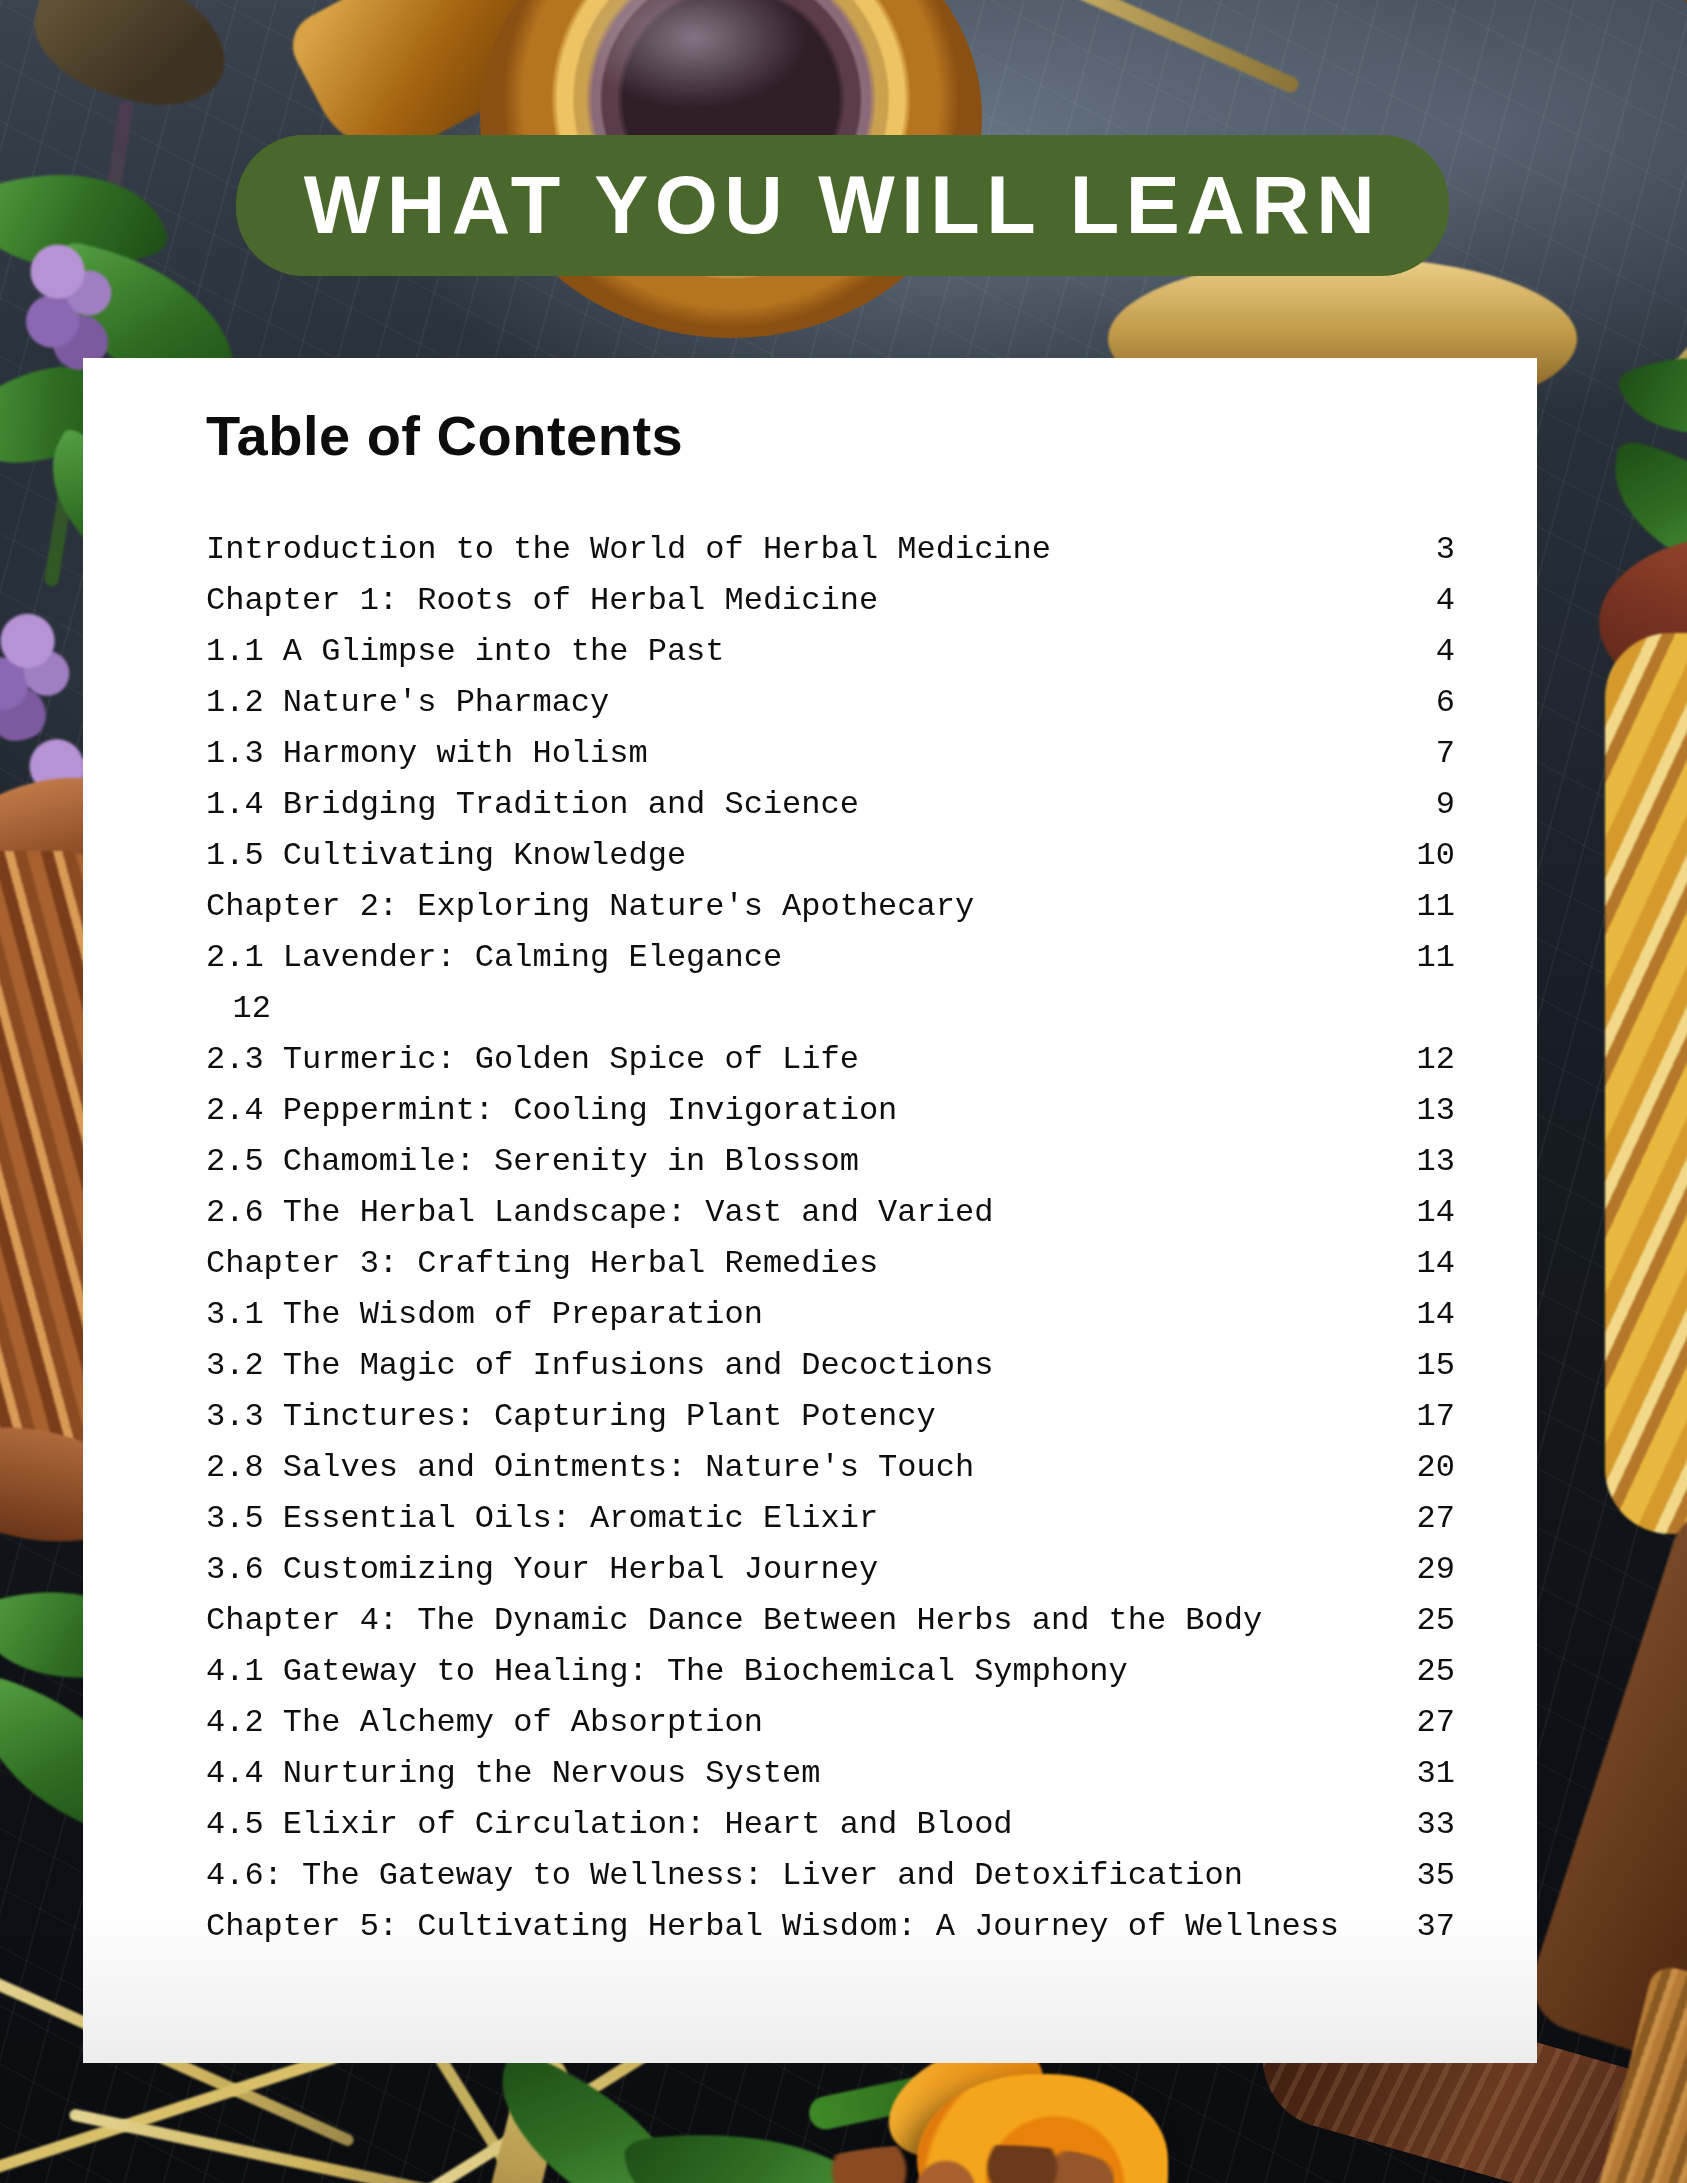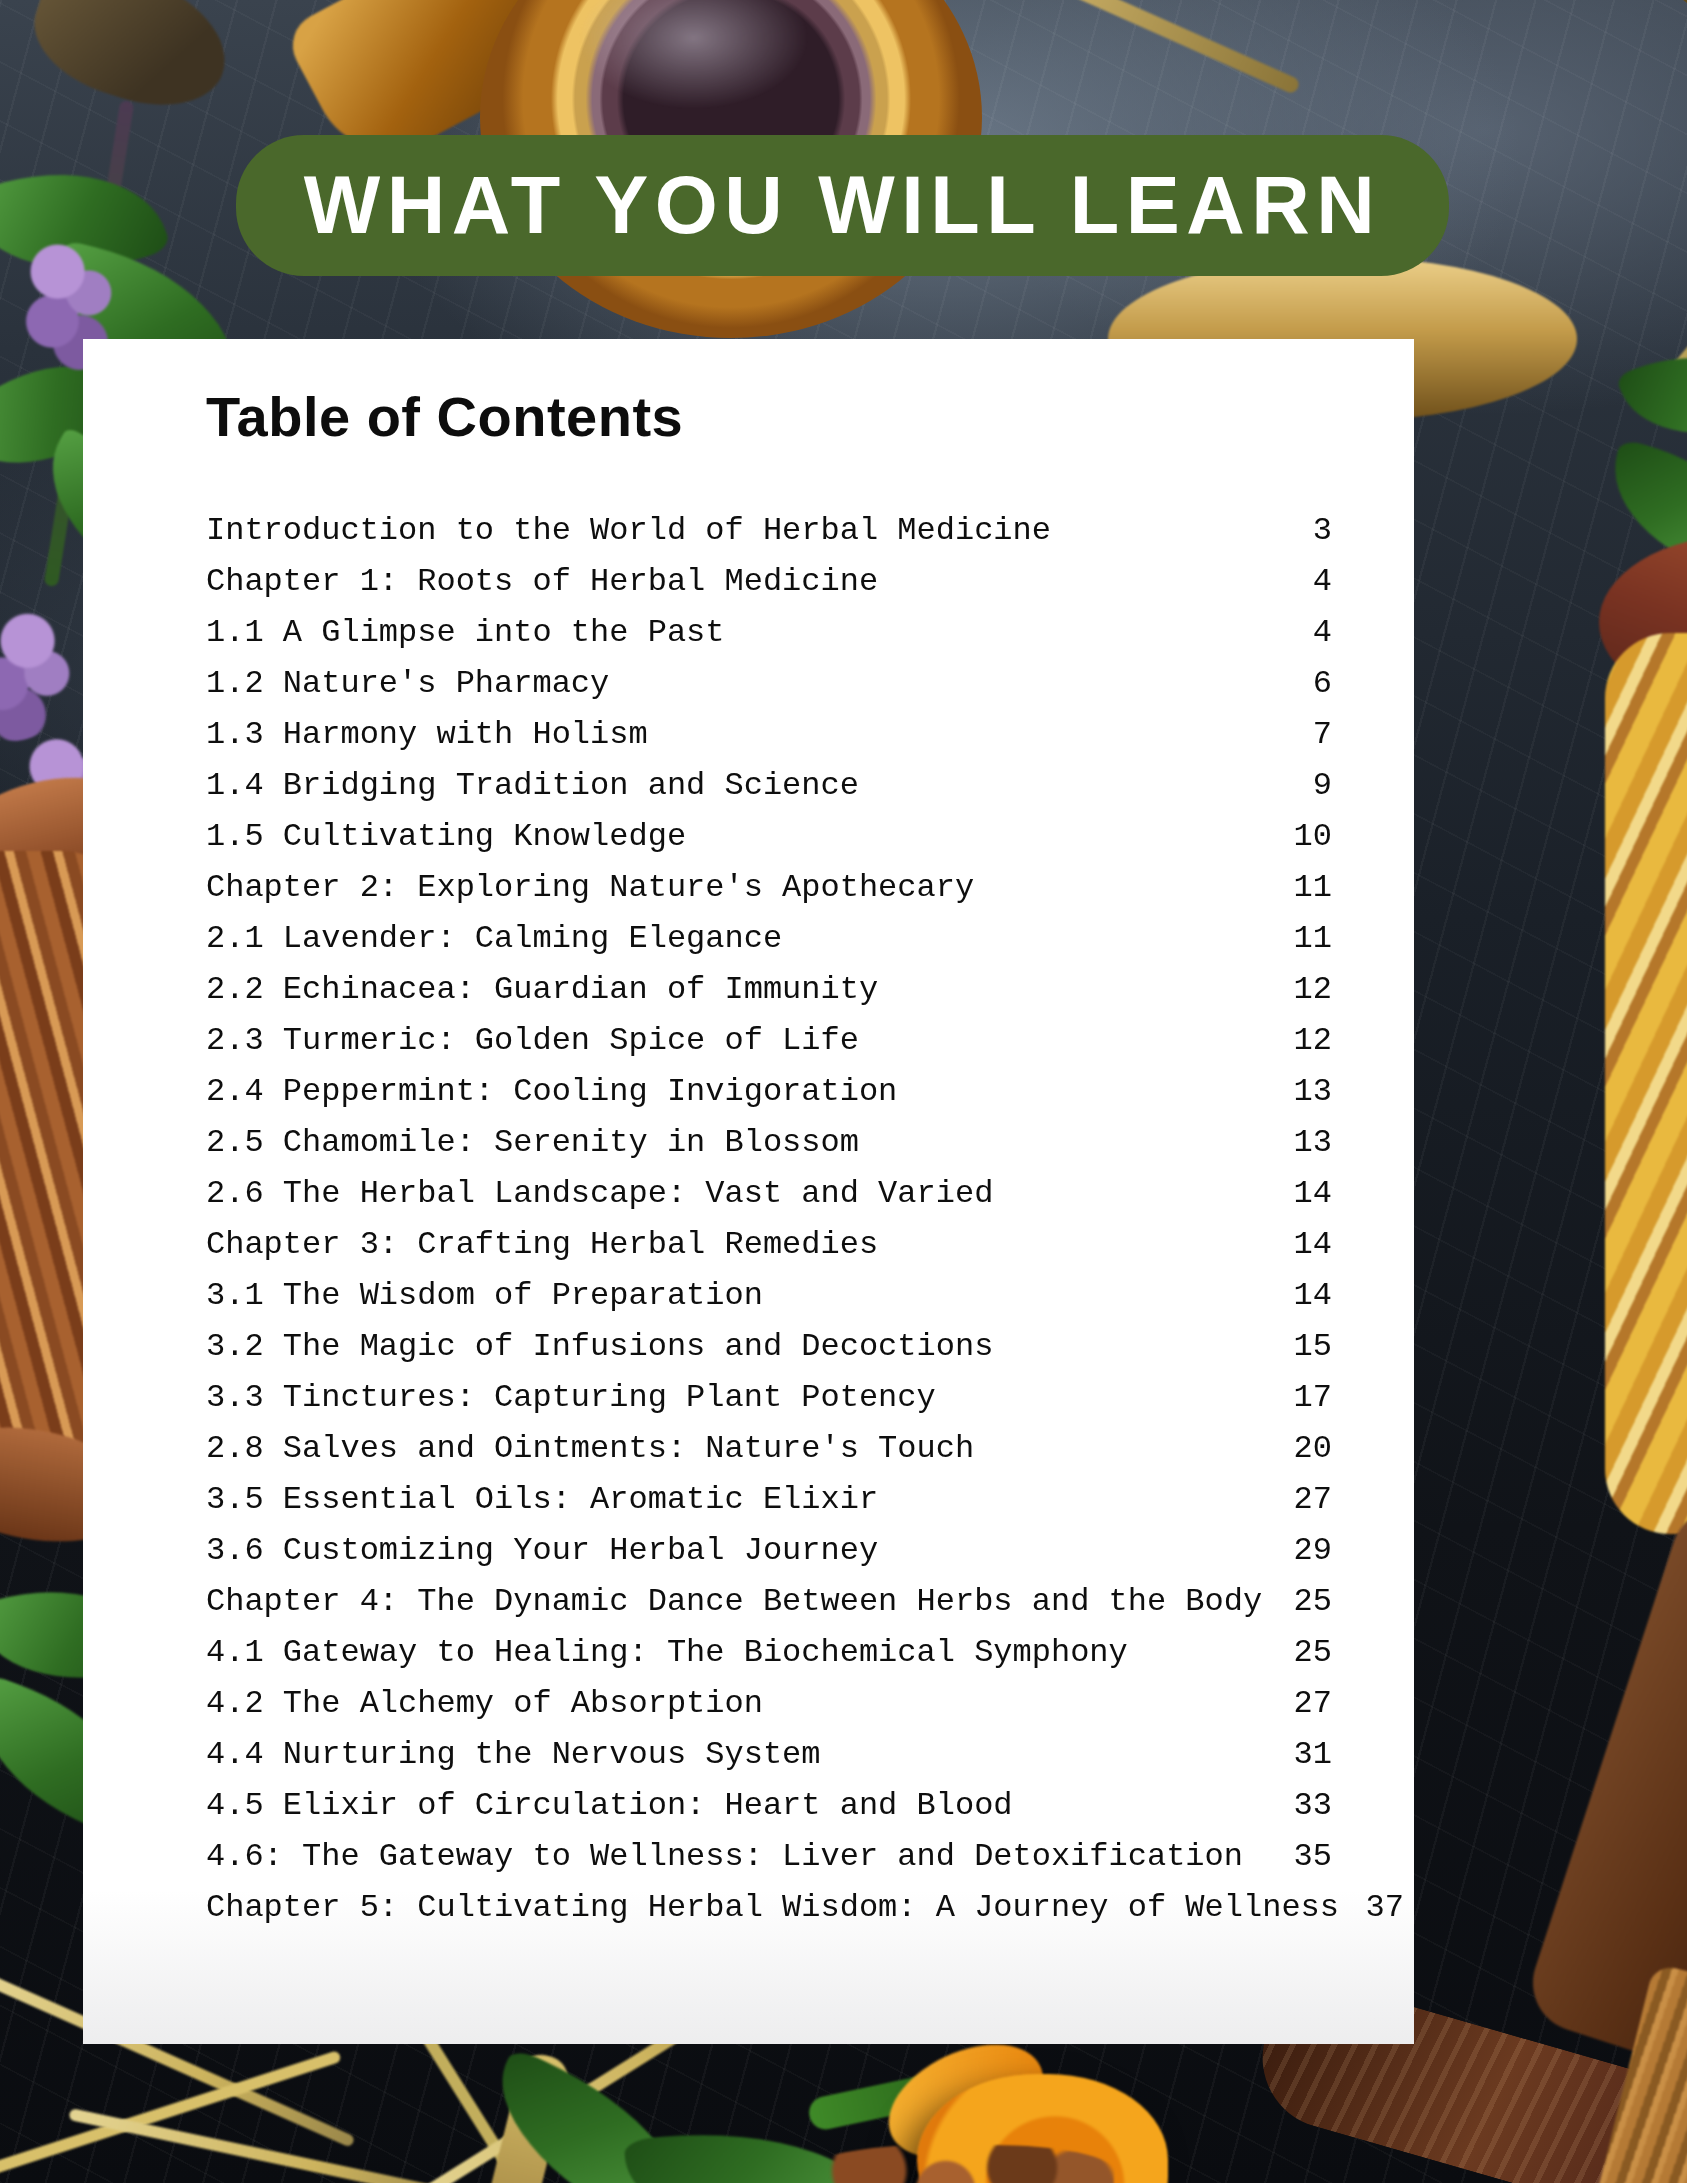--- a/index.html
+++ b/index.html
@@ -121,21 +121,21 @@
   .wood-corner{left:1618px;top:1976px;width:142px;height:284px;border-radius:22px;
     transform:rotate(14deg);
     background:repeating-linear-gradient(95deg,#b57a35 0 9.8px,#8a5a22 9.8px 18.6px,#c98f46 18.6px 25px);}
 
   
   .banner{position:absolute;left:236px;top:135px;width:1213px;height:141px;
     border-radius:68px;display:flex;align-items:center;justify-content:center;}
   .banner-label{color:#ffffff;font-size:81px;font-weight:700;letter-spacing:6.5px;white-space:nowrap;}
 
   
-  .card{position:absolute;left:83px;top:339px;width:1331px;height:1705px;
+  .card{position:absolute;left:83px;top:358px;width:1454px;height:1705px;
     background:linear-gradient(180deg,#ffffff 0%,#ffffff 91%,#ededee 100%);
     box-sizing:border-box;padding:45px 82px 0 123px;}
   .card-heading{margin:0 0 63px 0;font-size:56px;font-weight:700;color:#0d0d0d;letter-spacing:0.5px;}
   .toc-list{display:block;font-family:Liberation Mono, monospace;}
   .toc-row{display:flex;justify-content:space-between;align-items:baseline;height:51px;}
   .toc-title{font-size:32px;color:#0e0e0e;white-space:nowrap;}
   .toc-page{font-size:32px;color:#0e0e0e;text-align:right;min-width:65px;}
 </style>
 </head>
 <body>
@@ -240,21 +240,20 @@
           <span class="toc-title">Chapter 2: Exploring Nature's Apothecary</span>
           <span class="toc-page">11</span>
         </div>
 
         <div class="toc-row">
           <span class="toc-title">2.1 Lavender: Calming Elegance</span>
           <span class="toc-page">11</span>
         </div>
 
         <div class="toc-row">
-          <span class="toc-title">2.2 Echinacea: Guardian of Immunity</span>
           <span class="toc-page">12</span>
         </div>
 
         <div class="toc-row">
           <span class="toc-title">2.3 Turmeric: Golden Spice of Life</span>
           <span class="toc-page">12</span>
         </div>
 
         <div class="toc-row">
           <span class="toc-title">2.4 Peppermint: Cooling Invigoration</span>

